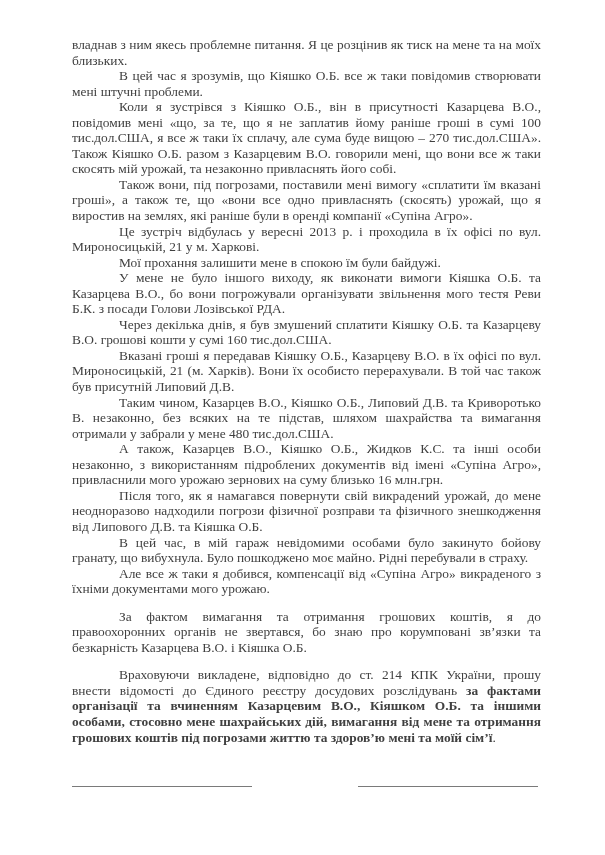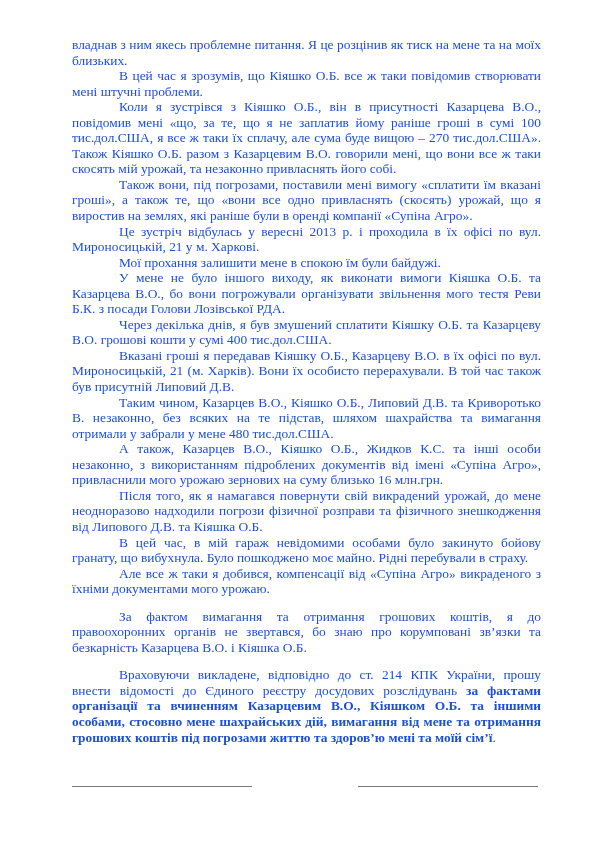--- a/index.html
+++ b/index.html
@@ -14,21 +14,21 @@
       overflow: hidden;
     }
     .page {
       position: absolute;
       left: 72px;
       top: 37px;
       width: 469px;
       font-family: "Liberation Serif", "DejaVu Serif", serif;
       font-size: 13.4px;
       line-height: 15.55px;
-      color: #1d4ed8;
+      color: #404040;
       text-align: justify;
     }
     .page p {
       margin: 0;
       text-indent: 47px;
     }
     .page p.noindent {
       text-indent: 0;
     }
     .page p.gap-before {
@@ -49,21 +49,21 @@
 <body>
 
 <div class="page" id="doc">
     <p class="noindent"><span>владнав з ним якесь проблемне питання. Я це розцінив як тиск на мене та на моїх близьких.</span></p>
     <p><span>В цей час я зрозумів, що Кіяшко О.Б. все ж таки повідомив створювати мені штучні проблеми.</span></p>
     <p><span>Коли я зустрівся з Кіяшко О.Б., він в присутності Казарцева В.О., повідомив мені </span><span class="i">«що, за те, що я не заплатив йому раніше гроші в сумі 100 тис.дол.США, я все ж таки їх сплачу, але сума буде вищою – 270 тис.дол.США»</span><span>. Також Кіяшко О.Б. разом з Казарцевим В.О. говорили мені, що вони все ж таки скосять мій урожай, та незаконно привласнять його собі.</span></p>
     <p><span>Також вони, під погрозами, поставили мені вимогу </span><span class="i">«сплатити їм вказані гроші»</span><span>, а також те, що </span><span class="i">«вони все одно привласнять (скосять) урожай, що я виростив на землях, які раніше були в оренді компанії «Супіна Агро»</span><span>.</span></p>
     <p><span>Це зустріч відбулась у вересні 2013 р. і проходила в їх офісі по вул. Мироносицькій, 21 у м. Харкові.</span></p>
     <p><span>Мої прохання залишити мене в спокою їм були байдужі.</span></p>
     <p><span>У мене не було іншого виходу, як виконати вимоги Кіяшка О.Б. та Казарцева В.О., бо вони погрожували організувати звільнення мого тестя Реви Б.К. з посади Голови Лозівської РДА.</span></p>
-    <p><span>Через декілька днів, я був змушений сплатити Кіяшку О.Б. та Казарцеву В.О. грошові кошти у сумі 400 тис.дол.США.</span></p>
+    <p><span>Через декілька днів, я був змушений сплатити Кіяшку О.Б. та Казарцеву В.О. грошові кошти у сумі 160 тис.дол.США.</span></p>
     <p><span>Вказані гроші я передавав Кіяшку О.Б., Казарцеву В.О. в їх офісі по вул. Мироносицькій, 21 (м. Харків). Вони їх особисто перерахували. В той час також був присутній Липовий Д.В.</span></p>
     <p><span>Таким чином, Казарцев В.О., Кіяшко О.Б., Липовий Д.В. та Криворотько В. незаконно, без всяких на те підстав, шляхом шахрайства та вимагання отримали у забрали у мене 480 тис.дол.США.</span></p>
     <p><span>А також, Казарцев В.О., Кіяшко О.Б., Жидков К.С. та інші особи незаконно, з використанням підроблених документів від імені «Супіна Агро», привласнили мого урожаю зернових на суму близько 16 млн.грн.</span></p>
     <p><span>Після того, як я намагався повернути свій викрадений урожай, до мене неодноразово надходили погрози фізичної розправи та фізичного знешкодження від Липового Д.В. та Кіяшка О.Б.</span></p>
     <p><span>В цей час, в мій гараж невідомими особами було закинуто бойову гранату, що вибухнула. Було пошкоджено моє майно. Рідні перебували в страху.</span></p>
     <p><span>Але все ж таки я добився, компенсації від «Супіна Агро» викраденого з їхніми документами мого урожаю.</span></p>
     <p class="gap-before"><span>За фактом вимагання та отримання грошових коштів, я до правоохоронних органів не звертався, бо знаю про корумповані зв’язки та безкарність Казарцева В.О. і Кіяшка О.Б.</span></p>
     <p class="gap-before"><span>Враховуючи викладене, відповідно до ст. 214 КПК України, прошу внести відомості до Єдиного реєстру досудових розслідувань </span><span class="b">за фактами організації та вчиненням Казарцевим В.О., Кіяшком О.Б. та іншими особами, стосовно мене шахрайських дій, вимагання від мене та отримання грошових коштів під погрозами життю та здоров’ю мені та моїй сім’ї</span><span>.</span></p>
   </div>
 

